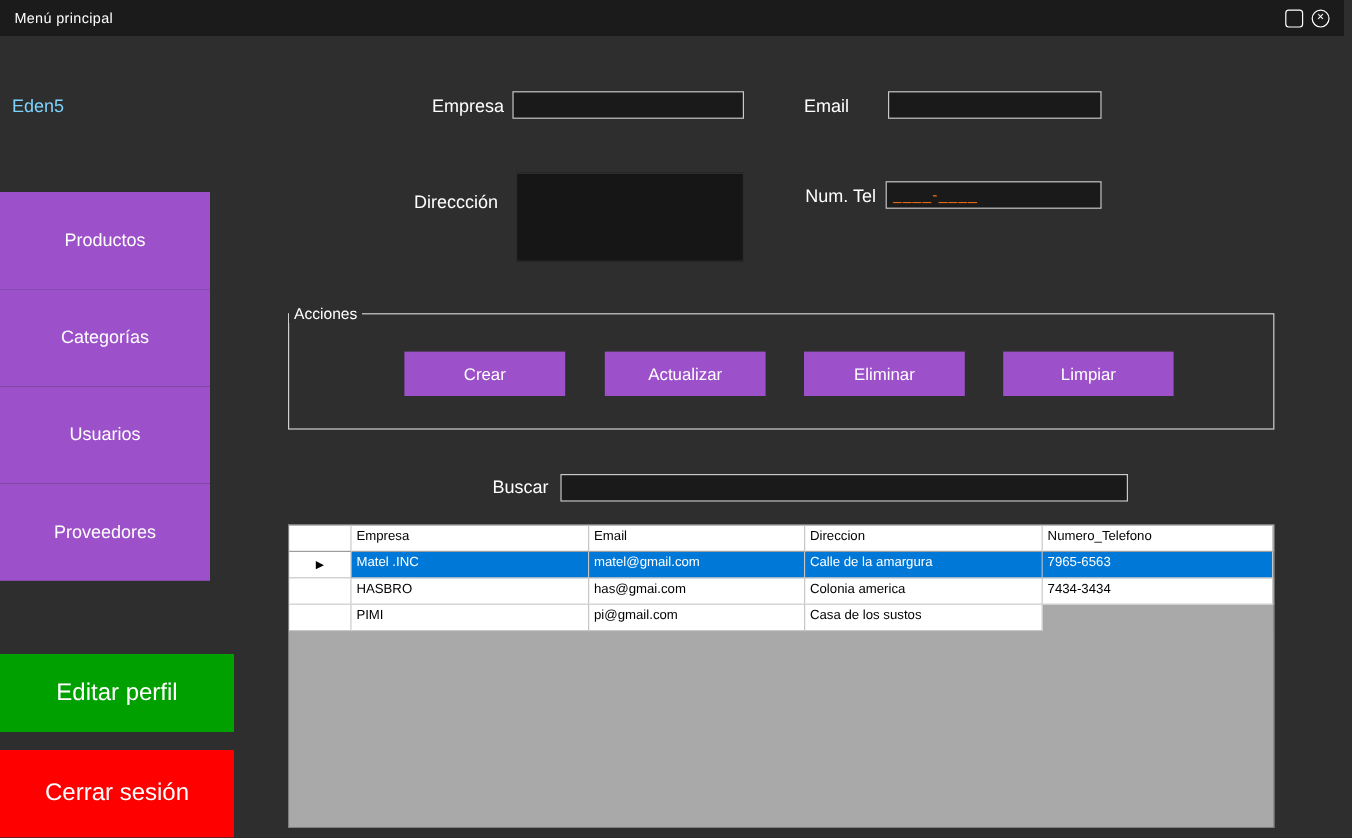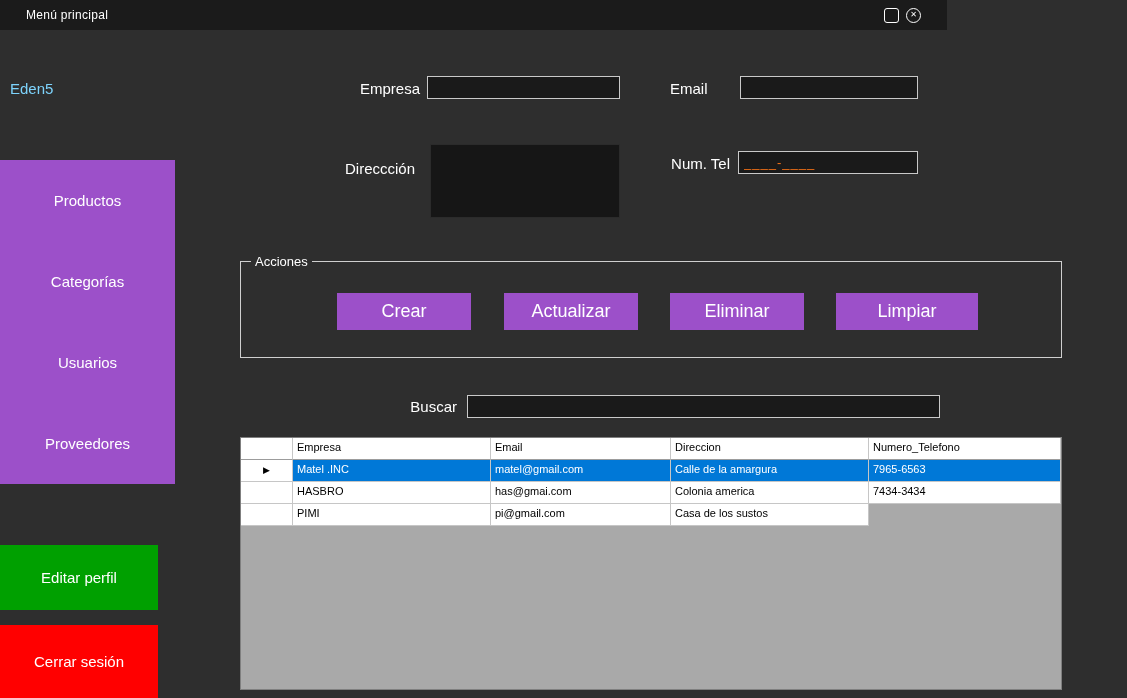--- a/index.html
+++ b/index.html
@@ -16,47 +16,47 @@
   html,body{width:1127px;height:698px;overflow:hidden;}
   body{
     background:var(--window-bg);
     font-family:"Liberation Sans", sans-serif;
     color:#fff;
     position:relative;
   }
 
   
   .titlebar{
-    position:absolute;left:0;top:0;width:947px;height:30px;
+    position:absolute;left:0;top:0;width:1120px;height:30px;
     background:var(--titlebar-bg);
     display:flex;align-items:center;justify-content:space-between;
-    padding:0 26px;
+    padding:0 12px;
   }
   .titlebar .title{font-size:12px;color:#fff;letter-spacing:.3px;}
   .win-controls{display:flex;align-items:center;gap:7px;}
   .win-btn{
     width:15px;height:15px;border:1.5px solid #fff;cursor:pointer;
     display:flex;align-items:center;justify-content:center;
     font-size:8px;line-height:1;color:#fff;
   }
   .win-btn.maximize{border-radius:3px;}
   .win-btn.close{border-radius:50%;}
 
   
   .brand{position:absolute;left:10px;top:80px;font-size:15px;color:#7dd3fc;}
   .nav{position:absolute;left:0;top:160px;width:175px;border-radius:27px;}
   .nav-btn{
     width:175px;height:81px;background:var(--purple);
     display:flex;align-items:center;justify-content:center;
     font-size:15px;color:#fff;cursor:pointer;
   }
   .side-btn{
-    position:absolute;left:0;width:158px;
-    display:flex;align-items:center;justify-content:center;
-    font-size:15px;color:#fff;cursor:pointer;
+    position:absolute;left:0;width:195px;
+    display:flex;align-items:center;justify-content:center;
+    font-size:20px;color:#fff;cursor:pointer;
   }
   .edit-profile{top:545px;height:65px;background:var(--green);}
   .logout{top:625px;height:73px;background:var(--red);}
 
   
   .lbl{position:absolute;font-size:15px;color:#fff;}
   .txt{
     position:absolute;background:var(--input-bg);
     border:1px solid #c9c9c9;color:#fff;
     font-family:"Liberation Sans", sans-serif;font-size:13px;
@@ -74,25 +74,25 @@
   }
   .lbl-numtel{left:655px;top:155px;width:75px;text-align:right;}
   .in-numtel{left:738px;top:151px;width:180px;height:23px;letter-spacing:1px;color:#f97316;}
 
   
   .groupbox{
     position:absolute;left:240px;top:254px;width:822px;height:104px;
     border:1px solid #cfcfcf;
   }
   .groupbox legend{
-    font-size:13px;color:#fff;margin-left:10px;padding:0 4px;
+    font-size:13px;color:#fff;margin-left:0;padding:0 4px;
   }
   .action-btn{
     position:absolute;top:293px;height:37px;background:var(--purple);
-    border:none;color:#fff;font-size:18px;cursor:pointer;
+    border:none;color:#fff;font-size:14px;cursor:pointer;
     font-family:"Liberation Sans", sans-serif;
     display:flex;align-items:center;justify-content:center;
   }
   .btn-crear{left:337px;width:134px;}
   .btn-actualizar{left:504px;width:134px;}
   .btn-eliminar{left:670px;width:134px;}
   .btn-limpiar{left:836px;width:142px;}
 
   
   .lbl-buscar{left:397px;top:398px;width:60px;text-align:right;}

